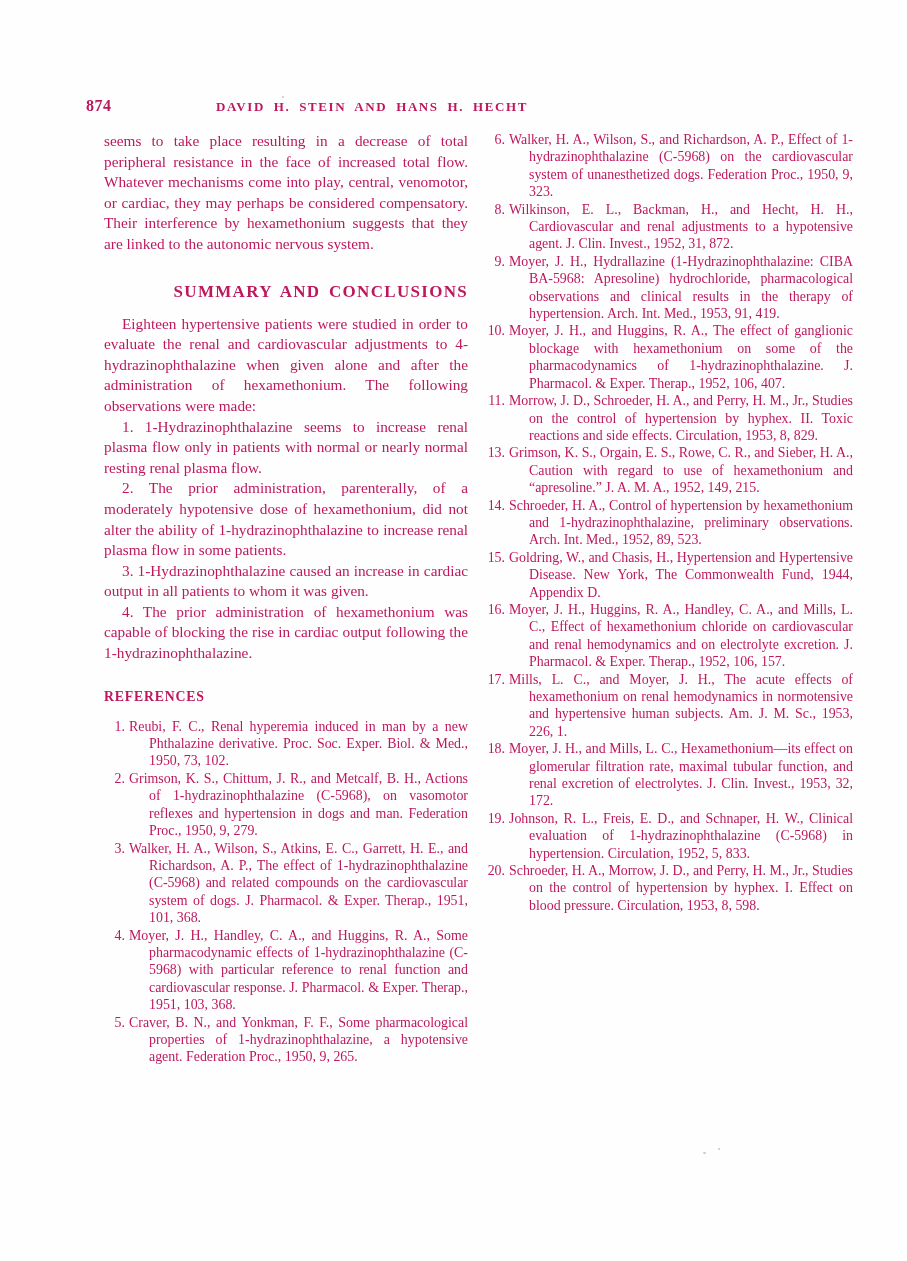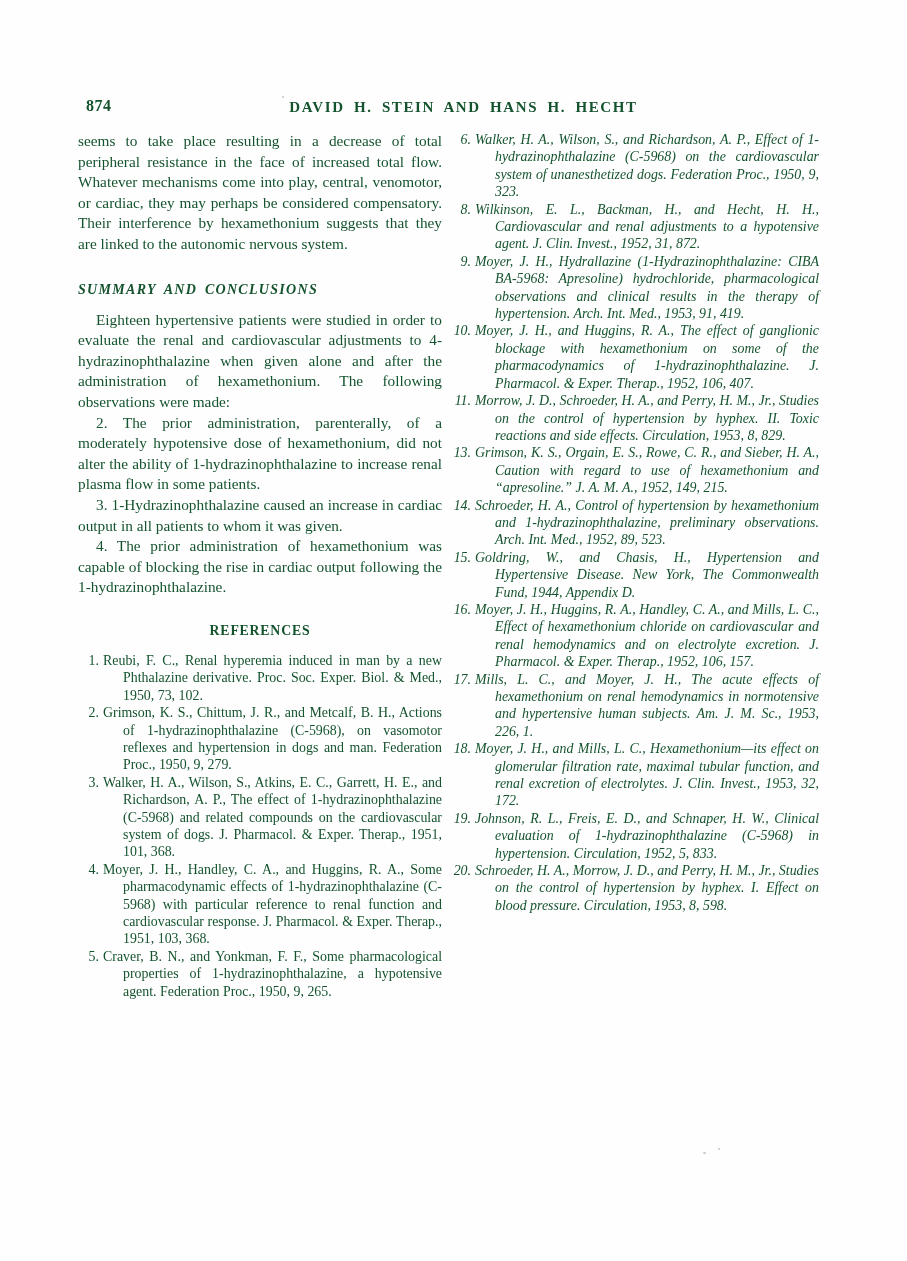--- a/index.html
+++ b/index.html
@@ -5,21 +5,21 @@
   html, body {
     margin: 0;
     padding: 0;
     background: #ffffff;
   }
   .page {
     position: relative;
     width: 907px;
     height: 1261px;
     background: #fefefe;
-    color: #14532d;
+    color: #be185d;
     font-family: "Liberation Serif", "DejaVu Serif", serif;
     overflow: hidden;
   }
   .header {
     position: absolute;
     top: 97px;
     left: 86px;
     right: 66px;
     height: 18px;
   }
@@ -29,56 +29,53 @@
     top: 0;
     font-size: 16px;
     font-weight: 700;
     letter-spacing: 0.5px;
   }
   .running-head {
     position: absolute;
     left: 130px;
     right: 130px;
     top: 2px;
-    text-align: center;
-    font-size: 15px;
+    font-size: 13px;
     font-weight: 700;
     letter-spacing: 1.6px;
     word-spacing: 4px;
     white-space: nowrap;
   }
   .columns {
     position: absolute;
     top: 131px;
-    left: 78px;
+    left: 104px;
     display: flex;
-    gap: 8px;
+    gap: 16px;
     align-items: flex-start;
   }
   .col-left  { width: 364px; }
-  .col-right { width: 369px; font-style: italic; }
+  .col-right { width: 369px; }
   .body-par {
     margin: 0;
     font-size: 15.3px;
     line-height: 20.6px;
     text-align: justify;
   }
   .indent { text-indent: 18px; }
   .summary-heading {
     margin: 27px 0 12px 0;
-    text-align: left;
-    font-size: 14px;
+    text-align: right;
+    font-size: 17px;
     font-weight: 700;
     letter-spacing: 1.3px;
     word-spacing: 3px;
-    font-style: italic;
   }
   .refs-heading {
     margin: 25px 0 13px 0;
-    text-align: center;
     font-size: 13.8px;
     font-weight: 700;
     letter-spacing: 0.8px;
   }
   .ref-list { }
   .ref {
     font-size: 13.9px;
     line-height: 17.4px;
     text-align: justify;
     padding-left: 45px;
@@ -113,20 +110,21 @@
 
   <div class="columns">
 
     <div class="col-left">
       <p class="body-par">seems to take place resulting in a decrease of total peripheral resistance in the face of increased total flow. Whatever mechanisms come into play, central, venomotor, or cardiac, they may perhaps be considered compensatory. Their interference by hexamethonium suggests that they are linked to the autonomic nervous system.</p>
 
       <div class="summary-heading">SUMMARY AND CONCLUSIONS</div>
 
       <p class="body-par indent">Eighteen hypertensive patients were studied in order to evaluate the renal and cardiovascular adjustments to 4-hydrazinophthalazine when given alone and after the administration of hexamethonium. The following observations were made:</p>
 
+      <p class="body-par indent">1. 1-Hydrazinophthalazine seems to increase renal plasma flow only in patients with normal or nearly normal resting renal plasma flow.</p>
       <p class="body-par indent">2. The prior administration, parenterally, of a moderately hypotensive dose of hexamethonium, did not alter the ability of 1-hydrazinophthalazine to increase renal plasma flow in some patients.</p>
       <p class="body-par indent">3. 1-Hydrazinophthalazine caused an increase in cardiac output in all patients to whom it was given.</p>
       <p class="body-par indent">4. The prior administration of hexamethonium was capable of blocking the rise in cardiac output following the 1-hydrazinophthalazine.</p>
 
       <div class="refs-heading">REFERENCES</div>
 
       <div class="ref-list">
           <div class="ref"><span class="ref-num">1.</span><span>Reubi, F. C., Renal hyperemia induced in man by a new Phthalazine derivative. Proc. Soc. Exper. Biol. &amp; Med., 1950, 73, 102.</span></div>
           <div class="ref"><span class="ref-num">2.</span><span>Grimson, K. S., Chittum, J. R., and Metcalf, B. H., Actions of 1-hydrazinophthalazine (C-5968), on vasomotor reflexes and hypertension in dogs and man. Federation Proc., 1950, 9, 279.</span></div>
           <div class="ref"><span class="ref-num">3.</span><span>Walker, H. A., Wilson, S., Atkins, E. C., Garrett, H. E., and Richardson, A. P., The effect of 1-hydrazinophthalazine (C-5968) and related compounds on the cardiovascular system of dogs. J. Pharmacol. &amp; Exper. Therap., 1951, 101, 368.</span></div>

